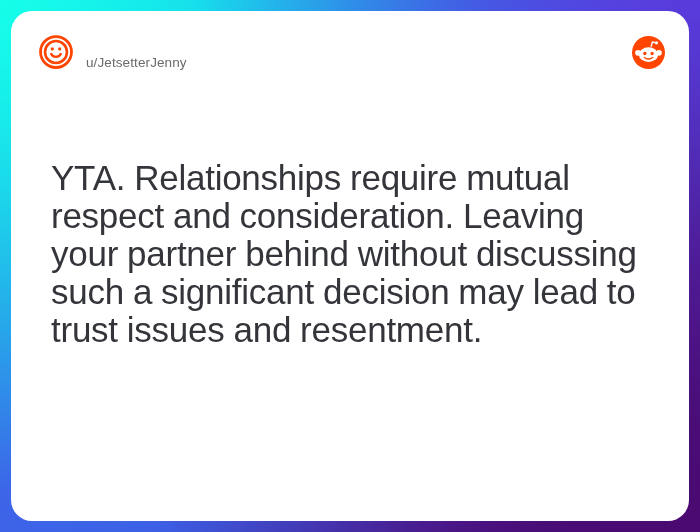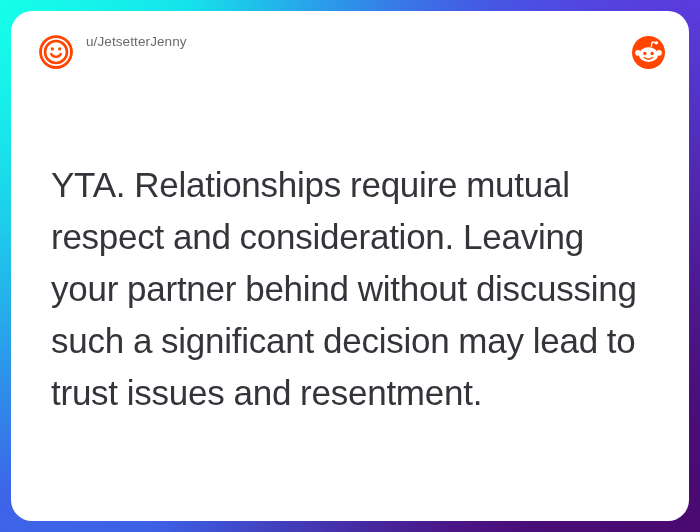--- a/index.html
+++ b/index.html
@@ -53,21 +53,21 @@
     top: 0;
     height: 82px;
     display: flex;
     align-items: center;
     padding: 0 24px 0 27px;
     box-sizing: border-box;
   }
 
   #author-block {
     display: flex;
-    align-items: flex-start;
+    align-items: flex-end;
     gap: 12px;
     flex: 1 1 auto;
     min-width: 0;
   }
 
   .avatar {
     width: 36px;
     height: 36px;
     flex: 0 0 auto;
     display: block;
@@ -87,21 +87,21 @@
     display: block;
   }
 
   
   #comment-body {
     position: absolute;
     left: 40px;
     right: 34px;
     top: 148px;
     font-size: 35px;
-    line-height: 52px;
+    line-height: 38px;
     color: #33353A;
     letter-spacing: -0.25px;
     font-weight: 400;
     word-spacing: -0.5px;
   }
 </style>
 </head>
 <body>
 
 <div id="stage">

